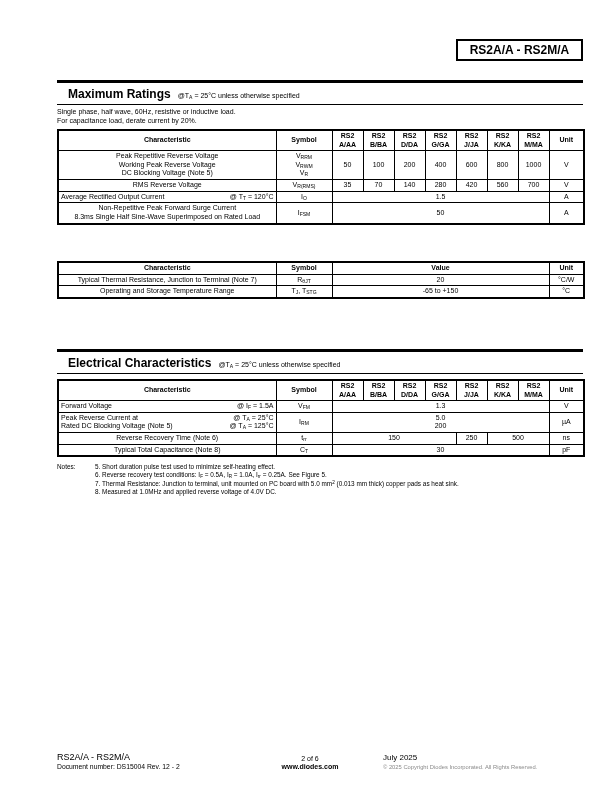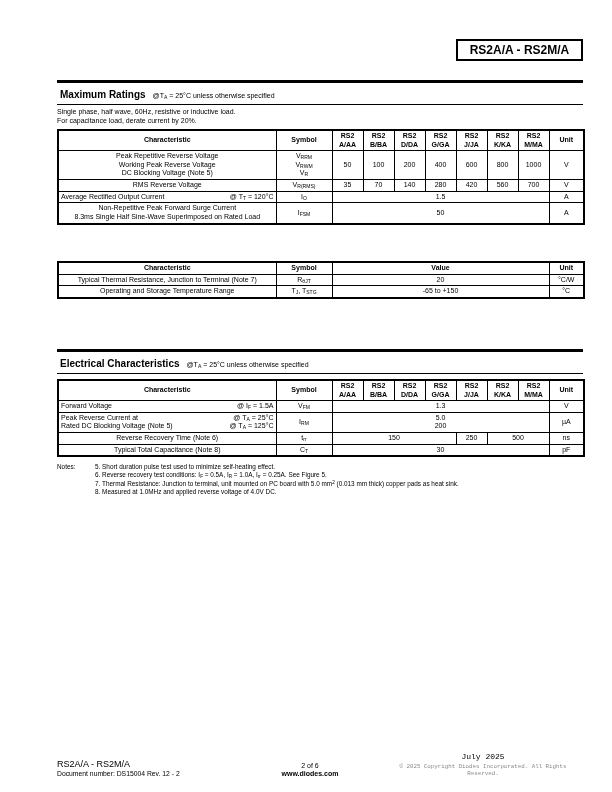--- a/index.html
+++ b/index.html
@@ -15,21 +15,21 @@
   .logo-dot { color:#8a8a8a; }
   .logo-sub { font-size:5px; letter-spacing:4.6px; color:#8a8a8a; font-weight:bold; margin-top:1px; padding-left:2px; }
   .partbox {
     position:absolute; left:456px; top:39px; width:127px; height:22px;
     border:2px solid #000; text-align:center; line-height:18px;
     font-size:12px; font-weight:bold; background:#fff;
   }
   
   .secblock { position:absolute; left:57px; width:526px; }
   .sectionbar { border-top:3px solid #000; border-bottom:1px solid #000; padding:1px 0 2px 3px; }
-  .stitle { font-weight:bold; font-size:10px; display:inline-block; }
+  .stitle { font-weight:bold; font-size:12px; display:inline-block;margin-left:8px; }
   .scond  { font-size:7px; margin-left:7px; }
   .intro  { font-size:7px; line-height:8.5px; margin-top:3px; }
   
   table.dt { border-collapse:collapse; table-layout:fixed; width:526px; border:2px solid #000; }
   table.dt th, table.dt td {
     border:1px solid #000; font-size:7px; line-height:8.6px;
     text-align:center; vertical-align:middle; padding:1px 2px; overflow:hidden;
   }
   table.dt th { font-weight:bold; }
   td.char, .charL { text-align:left; }
@@ -41,21 +41,21 @@
   tr.r1 { height:29px; }
   tr.r2 { height:11px; }
   tr.r4 { height:20px; }
   
   .notes { display:flex; font-size:6.4px; line-height:8.2px; }
   .notes-label { width:38px; flex:0 0 38px; }
   
   .footer { position:absolute; left:57px; top:752px; width:526px; display:flex; align-items:flex-end; }
   .f-left { width:180px; text-align:left; }
   .f-center { flex:1; text-align:center; }
-  .f-right { width:200px; text-align:center;font-family:Liberation Mono, monospace; }
+  .f-right { width:200px; text-align:left; }
   .f-part { font-size:9px; }
   .f-doc { font-size:6.8px; margin-top:1px; }
   .f-page { font-size:7px; }
   .f-site { font-size:7px; font-weight:bold; margin-top:1px; }
   .f-date { font-size:8px; }
   .f-copy { font-size:5.8px; color:#8a8a8a; margin-top:2px; }
 </style>
 </head>
 <body>
 

